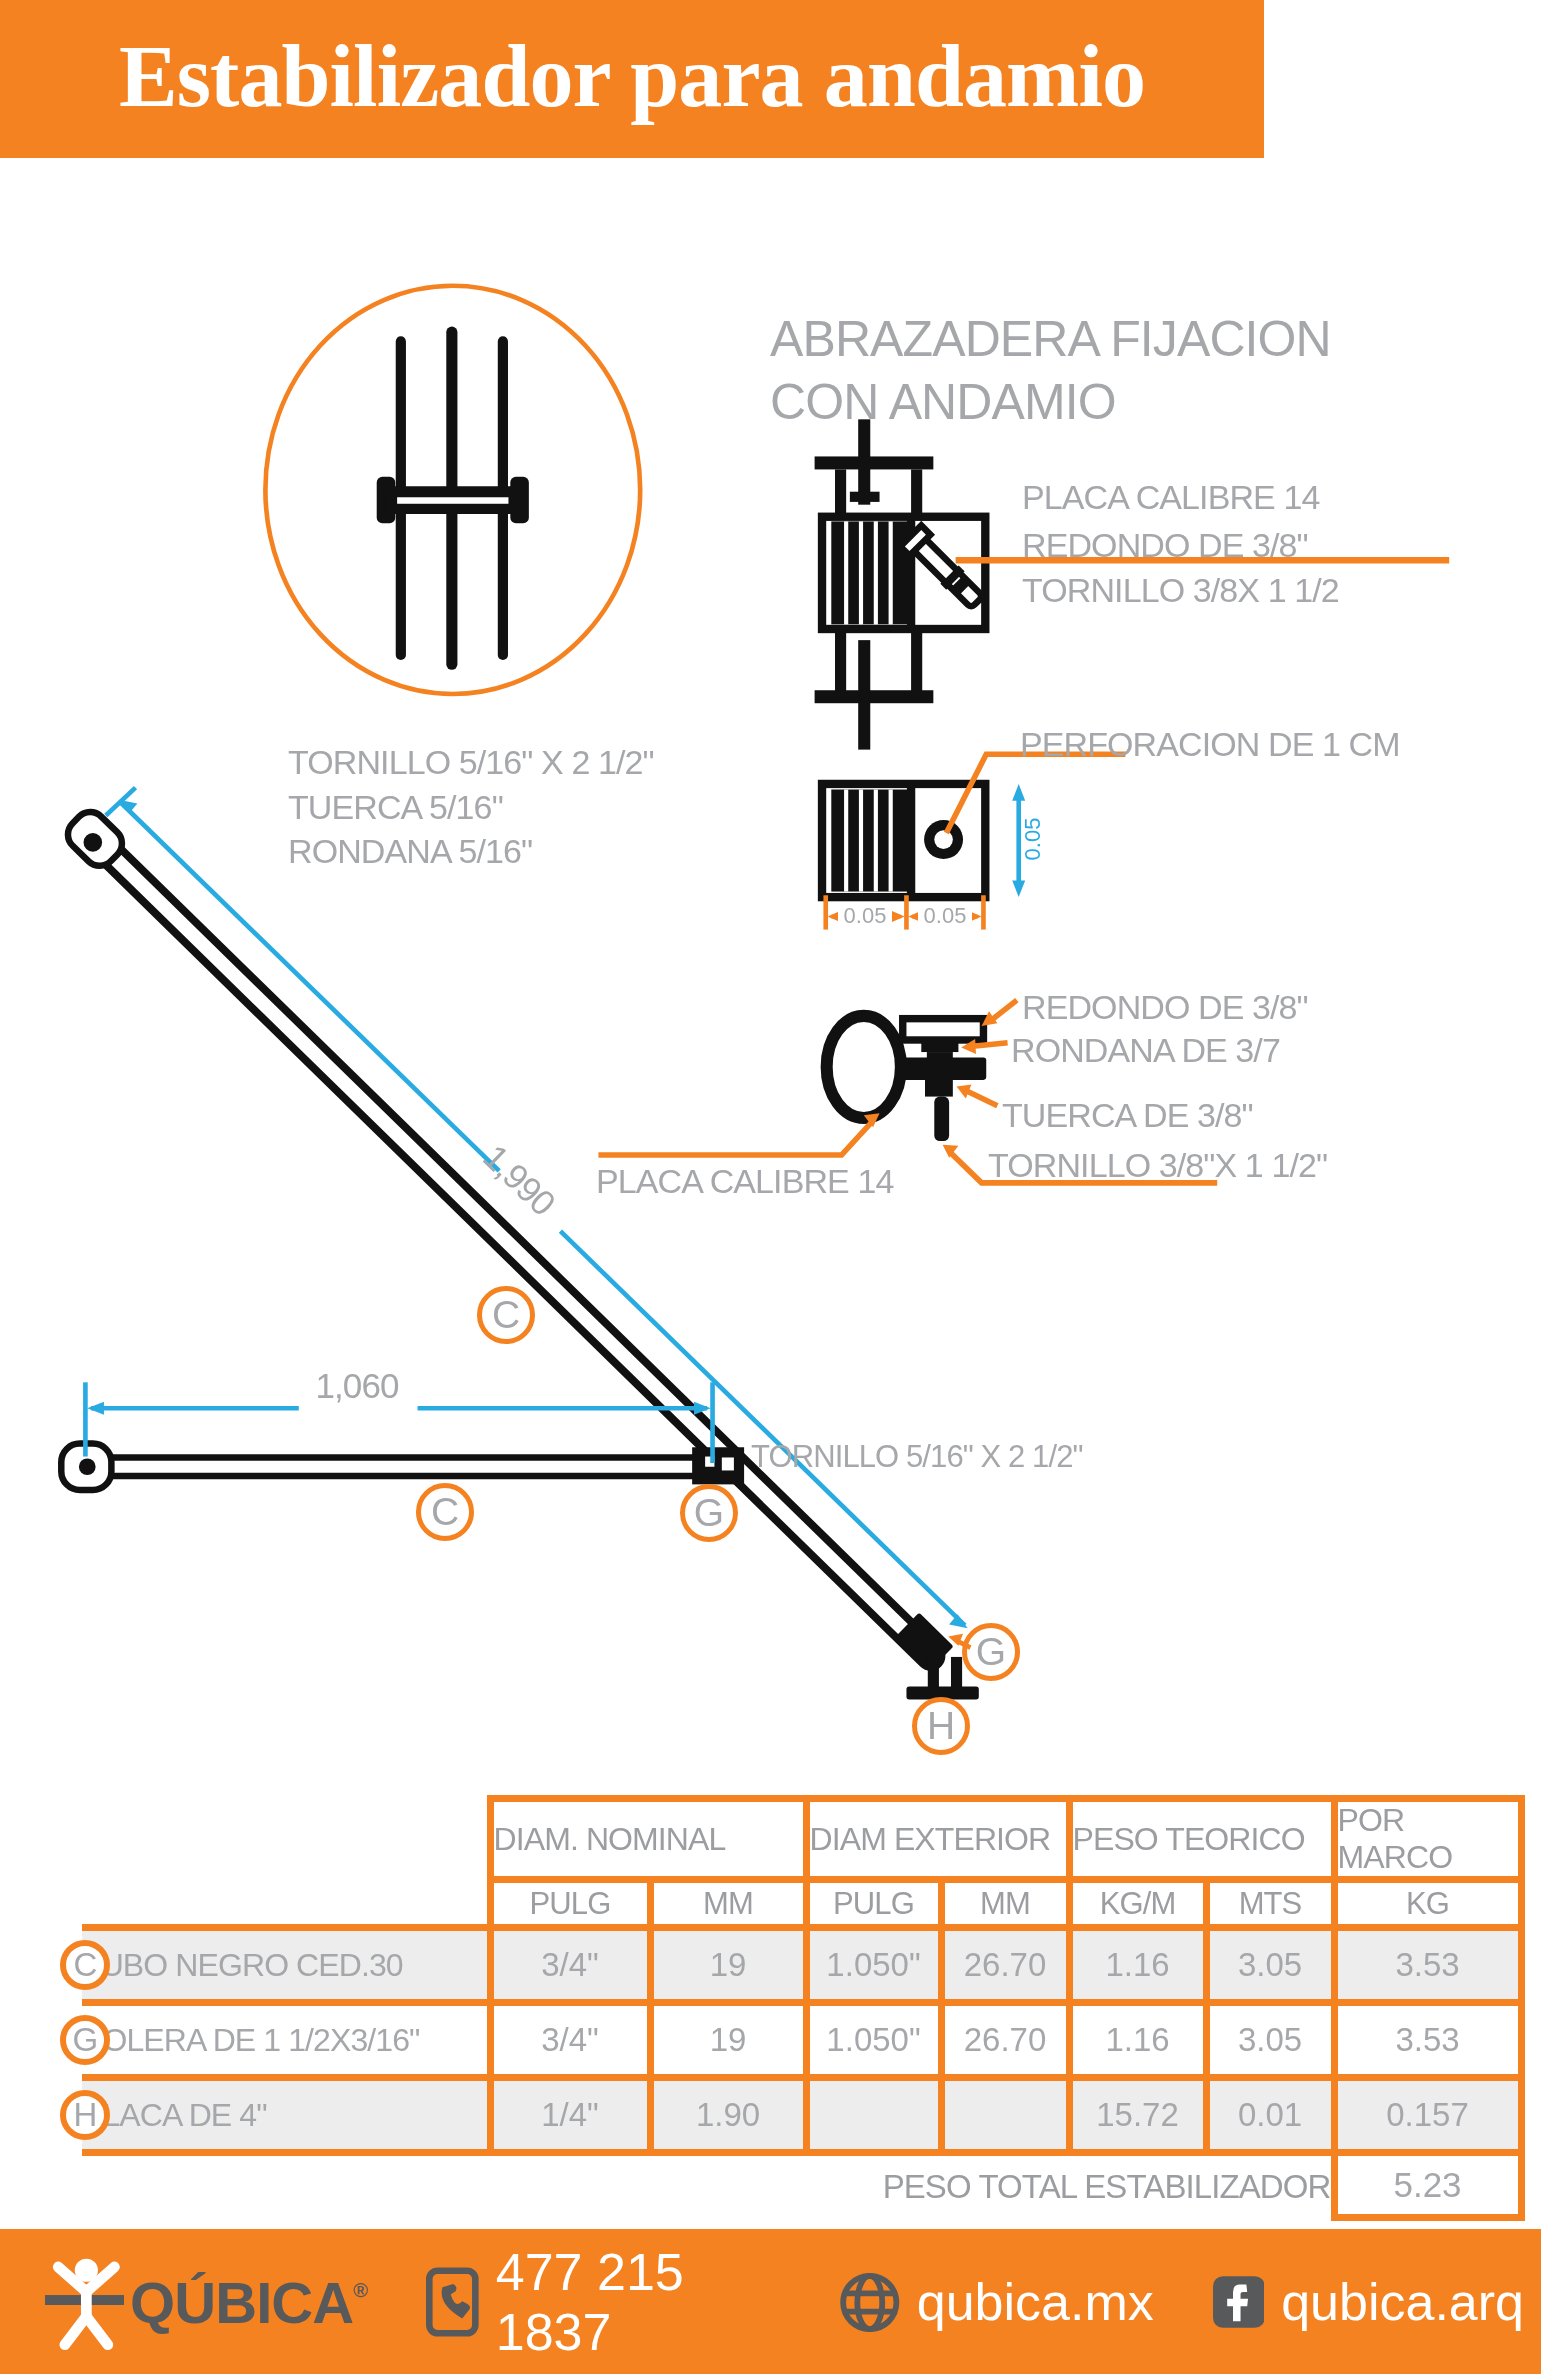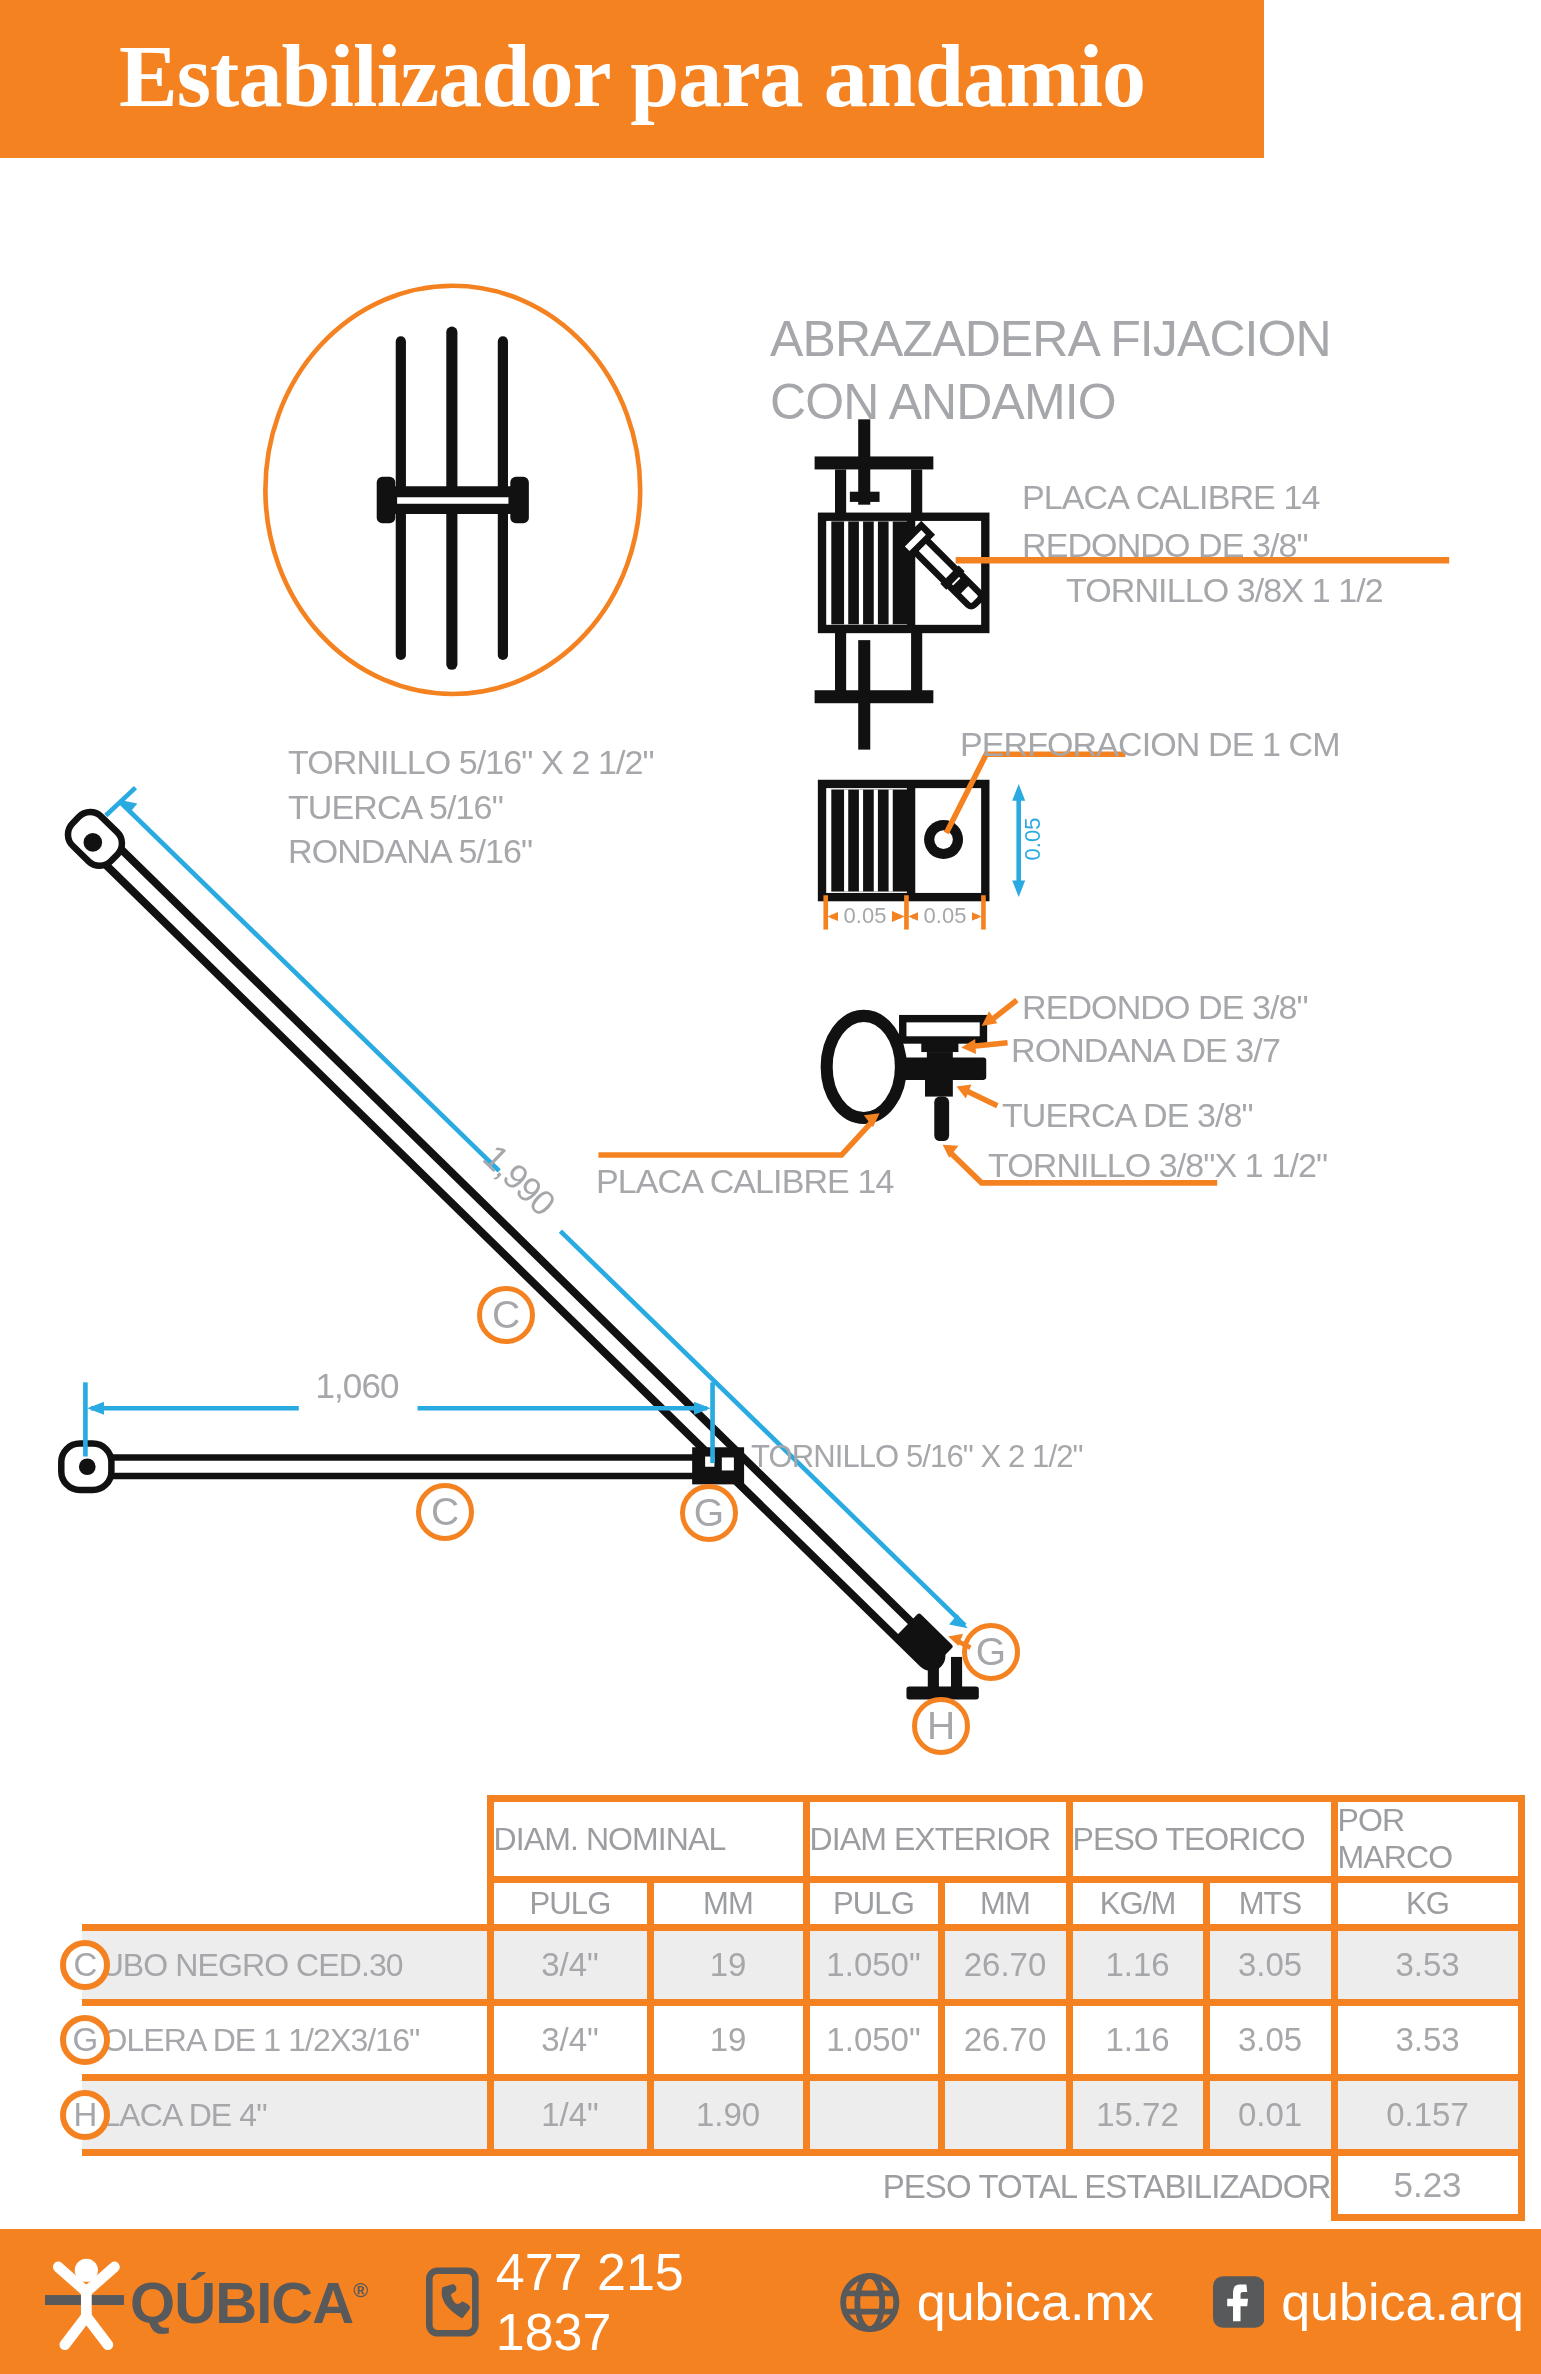--- a/index.html
+++ b/index.html
@@ -211,23 +211,23 @@
     </g>
   </svg>
 
   <div class="dtitle">
     <div>ABRAZADERA FIJACION</div>
     <div>CON ANDAMIO</div>
   </div>
 
   <div class="lbl" style="left:1022px;top:477px;">PLACA CALIBRE 14</div>
   <div class="lbl" style="left:1022px;top:525px;">REDONDO DE 3/8"</div>
-  <div class="lbl" style="left:1022px;top:570px;margin-left:44px;">TORNILLO 3/8X 1 1/2</div>
-
-  <div class="lbl" style="left:960px;top:724px;">PERFORACION DE 1 CM</div>
+  <div class="lbl" style="left:1022px;top:570px;">TORNILLO 3/8X 1 1/2</div>
+
+  <div class="lbl" style="left:1020px;top:724px;">PERFORACION DE 1 CM</div>
   <div class="lbl small cyan rot90" style="left:1033px;top:839px;">0.05</div>
   <div class="lbl small chip center" style="left:865px;top:916px;">0.05</div>
   <div class="lbl small chip center" style="left:945px;top:916px;">0.05</div>
 
   <div class="lbl" style="left:1022px;top:987px;">REDONDO DE 3/8"</div>
   <div class="lbl" style="left:1011px;top:1030px;">RONDANA DE 3/7</div>
   <div class="lbl" style="left:1002px;top:1095px;">TUERCA DE 3/8"</div>
   <div class="lbl" style="left:988px;top:1145px;">TORNILLO 3/8"X 1 1/2"</div>
   <div class="lbl" style="left:596px;top:1161px;">PLACA CALIBRE 14</div>
 

